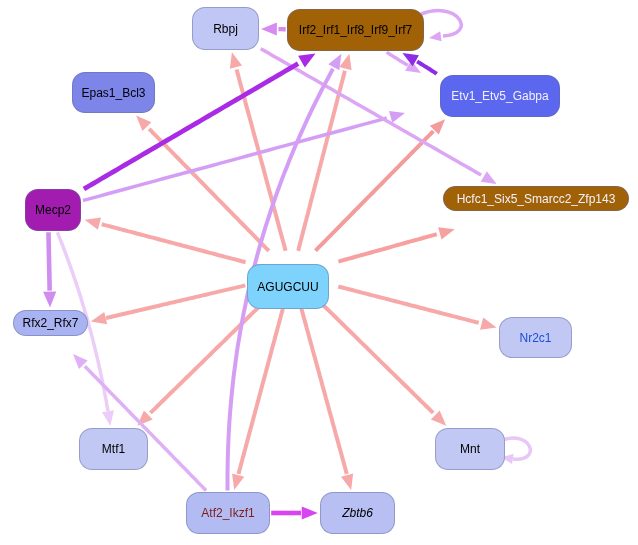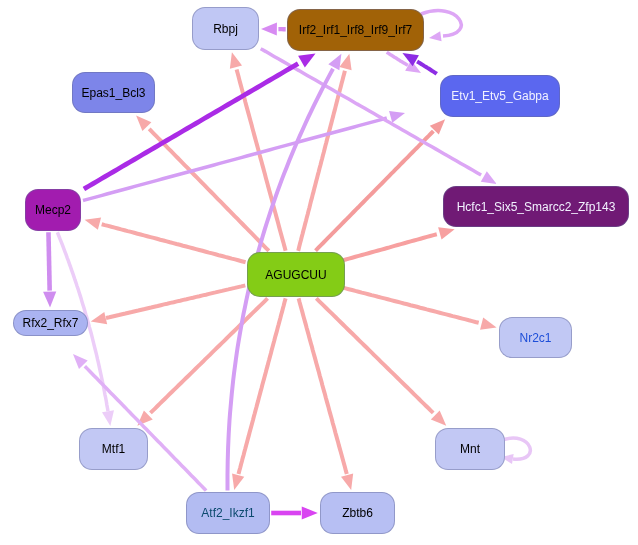--- a/index.html
+++ b/index.html
@@ -66,22 +66,22 @@
       <polygon points="429,38 440.17228714274745,31.353196256846456 441.58650070512056,41.25269119345812" fill="#dda6f5"></polygon>
       <path d="M 502 440 C 532 430 542 462 513 459" fill="none" stroke="#e8c6f6" stroke-width="3.5"></path>
       <polygon points="501,457 513.6587220225126,454.04081822850355 512.014732149459,463.904757466825" fill="#e8c6f6"></polygon>
     </svg>
   <div id="nodes">
       <div class="node" style="left: 192px; top: 7px; width: 67px; height: 43px; background: rgb(192, 199, 244); color: rgb(0, 0, 0);">Rbpj</div>
       <div class="node" style="left: 287px; top: 9px; width: 137px; height: 42px; background: #a16207; color: rgb(0, 0, 0);">Irf2_Irf1_Irf8_Irf9_Irf7</div>
       <div class="node" style="left: 72px; top: 72px; width: 83px; height: 41px; background: rgb(125, 133, 233); color: rgb(0, 0, 0);">Epas1_Bcl3</div>
       <div class="node" style="left: 408px; top: 75px; width: 120px; height: 42px; background: rgb(91, 103, 239); color: rgb(242, 242, 255); margin-left: 32px;">Etv1_Etv5_Gabpa</div>
       <div class="node" style="left: 25px; top: 189px; width: 56px; height: 42px; background: #a21caf; color: rgb(0, 0, 0);">Mecp2</div>
-      <div class="node" style="left: 443px; top: 186px; width: 186px; height: 41px; background: #701a75; color: rgb(242, 242, 255);">Hcfc1_Six5_Smarcc2_Zfp143</div>
-      <div class="node" style="left: 247px; top: 252px; width: 98px; height: 45px; background: #84cc16; color: rgb(0, 0, 0);">AGUGCUU</div>
+      <div class="node" style="left: 443px; top: 186px; width: 186px; height: 25px; background: #a16207; color: rgb(242, 242, 255);">Hcfc1_Six5_Smarcc2_Zfp143</div>
+      <div class="node" style="left: 247px; top: 264px; width: 82px; height: 45px; background: #7dd3fc; color: rgb(0, 0, 0);">AGUGCUU</div>
       <div class="node" style="left: 13px; top: 310px; width: 75px; height: 26px; background: rgb(170, 179, 241); color: rgb(0, 0, 0);">Rfx2_Rfx7</div>
       <div class="node" style="left: 499px; top: 317px; width: 73px; height: 41px; background: rgb(193, 200, 244); color: #1d4ed8;">Nr2c1</div>
       <div class="node" style="left: 79px; top: 428px; width: 69px; height: 42px; background: rgb(194, 200, 244); color: rgb(0, 0, 0);">Mtf1</div>
       <div class="node" style="left: 435px; top: 428px; width: 70px; height: 42px; background: rgb(194, 200, 244); color: rgb(0, 0, 0); text-align: right;">Mnt</div>
-      <div class="node" style="left: 186px; top: 492px; width: 84px; height: 42px; background: rgb(179, 188, 242); color: #0c4a6e;">Atf2_Ikzf1</div>
-      <div class="node" style="left: 320px; top: 492px; width: 75px; height: 42px; background: rgb(183, 191, 243); color: rgb(0, 0, 0);">Zbtb6</div>
+      <div class="node" style="left: 186px; top: 492px; width: 84px; height: 42px; background: rgb(179, 188, 242); color: #7f1d1d;">Atf2_Ikzf1</div>
+      <div class="node" style="left: 320px; top: 492px; width: 75px; height: 42px; background: rgb(183, 191, 243); color: rgb(0, 0, 0); font-style: italic;">Zbtb6</div>
     </div>
 </div>
 
 </body></html>

